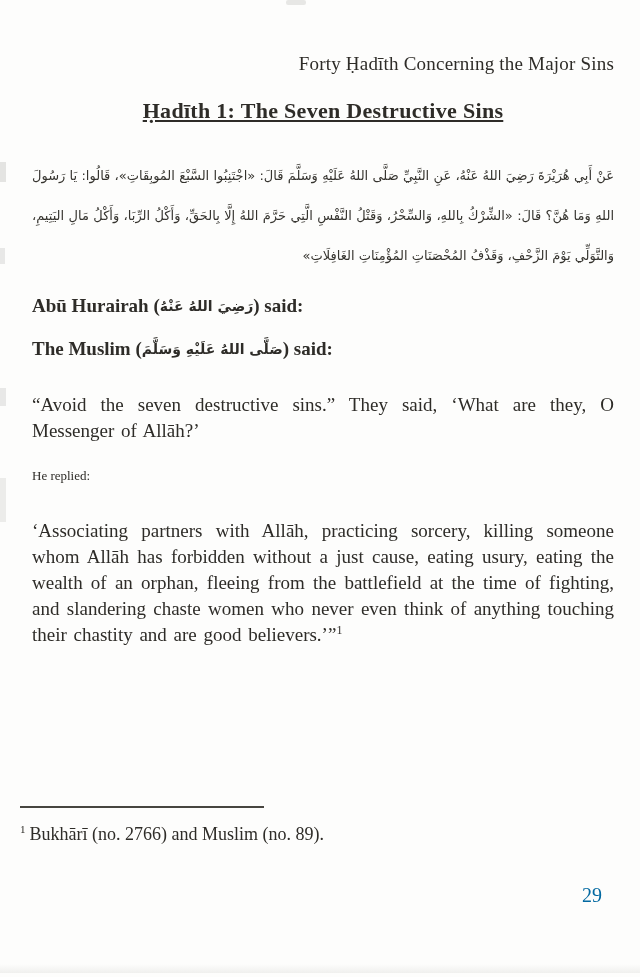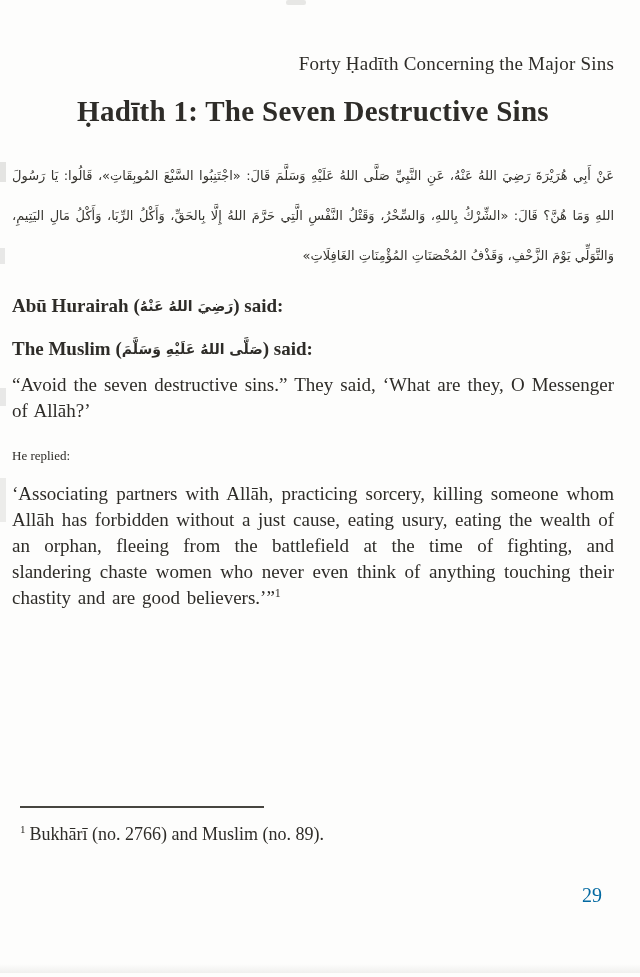--- a/index.html
+++ b/index.html
@@ -7,36 +7,37 @@
     width: 640px; height: 977px;
     background: #fdfdfc;
     position: relative;
     overflow: hidden;
     font-family: "Liberation Serif", serif;
     color: #2e2c28;
   }
   .page {
     position: absolute;
     top: 0; left: 0; right: 0; bottom: 0;
-    padding: 52px 26px 0 12px;
+    padding: 52px 26px 0 32px;
     box-sizing: border-box;
   }
   .running-header {
     font-size: 19px;
     line-height: 24px;
     text-align: right;
     letter-spacing: 0.2px;
   }
   .chapter-title {
     margin-top: 18px;
-    font-size: 29px;
+    font-size: 22px;
     line-height: 34px;
     font-weight: bold;
     text-align: center;
     letter-spacing: 0.3px;
+    text-decoration: underline;
   }
   .arabic-block {
     margin-top: 28px;
     direction: rtl;
     unicode-bidi: embed;
     font-family: "DejaVu Sans", sans-serif;
     font-size: 13px;
     line-height: 40px;
     text-align: justify;
     color: #35332e;
@@ -48,21 +49,21 @@
     font-weight: bold;
   }
   .honorific {
     font-family: "DejaVu Sans", sans-serif;
     font-size: 14px;
     font-weight: bold;
     letter-spacing: -0.5px;
     vertical-align: 1px;
   }
   .body-para {
-    margin-top: 10px;
+    margin-top: 30px;
     font-size: 19px;
     line-height: 26px;
     text-align: justify;
     word-spacing: 2px;
   }
   .plain-line {
     margin-top: 14px;
     font-size: 13px;
     line-height: 25px;
   }

